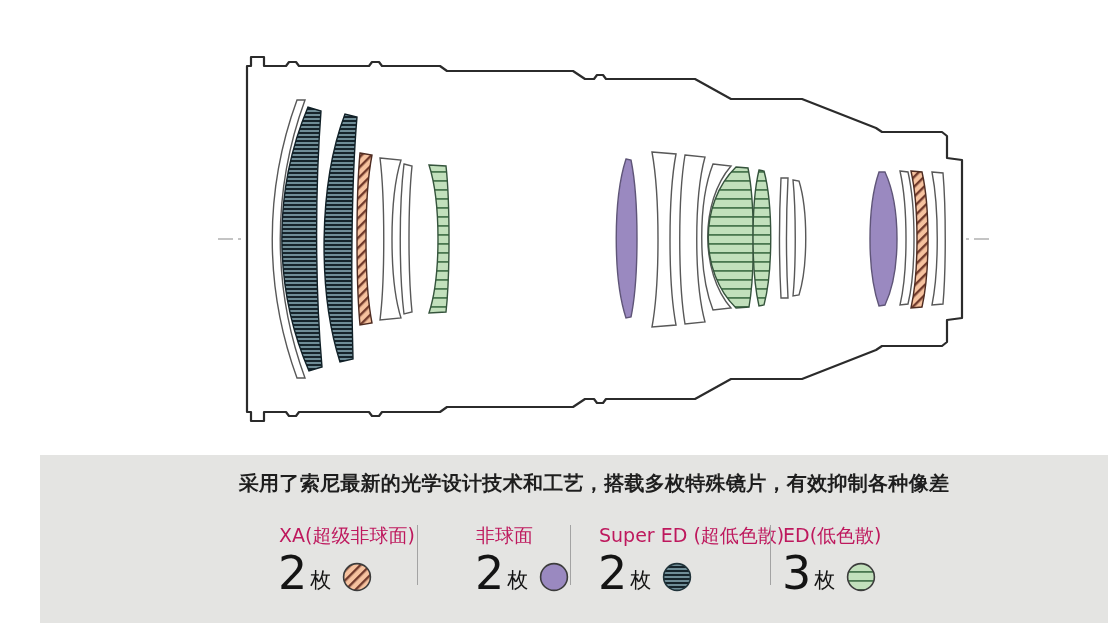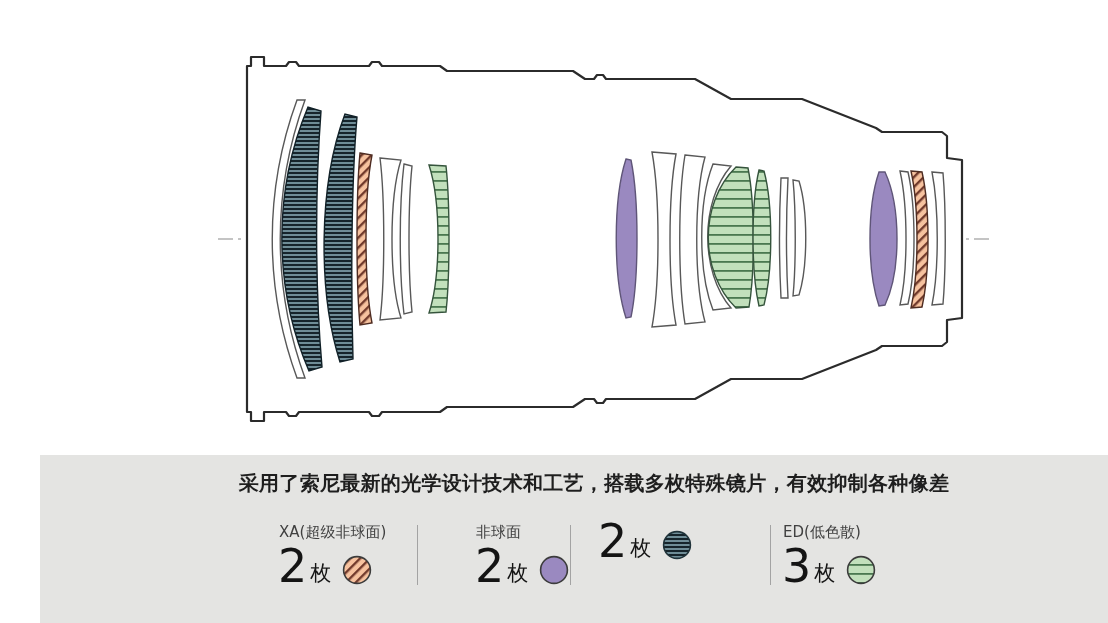--- a/index.html
+++ b/index.html
@@ -13,21 +13,21 @@
   #info-panel{
     position:absolute;left:0;top:455px;width:1108px;height:168px;
     background:#e4e4e2;
   }
   .caption{
     position:absolute;left:0;right:0;top:15px;
     text-align:center;
     font-size:20px;font-weight:700;color:#1e1e1e;letter-spacing:0.3px;
   }
   .lg-item{position:absolute;top:68px;}
-  .lg-label{font-size:15px;color:#404040;white-space:nowrap;margin:0 0 6px 1px;}
+  .lg-label{font-size:19px;color:#be185d;white-space:nowrap;margin:0 0 6px 1px;}
   .lg-row{display:flex;align-items:flex-end;}
   .lg-count{font-size:46px;line-height:0.80;font-weight:400;color:#141414;}
   .lg-unit{font-size:21px;line-height:1;color:#141414;margin:0 0 1px 3px;}
   .lg-swatch{margin:0 0 0 11px;display:block;}
   .lg-div{position:absolute;top:70px;height:60px;width:1px;background:#a3a3a3;}
 </style>
 </head>
 <body>
 
 <div id="stage">
@@ -112,20 +112,21 @@
         <span class="lg-count">2</span>
         <span class="lg-unit">枚</span>
         <svg class="lg-swatch" width="30" height="30">
           <circle cx="15" cy="15" r="13.4" stroke="#3c3c3c" stroke-width="1.6" fill="#9a89c0"></circle>
         </svg>
       </div>
     </div>
     <div class="lg-div" style="left:530px"></div>
 
     <div class="lg-item" style="left:558px">
+      <div class="lg-label">Super ED (超低色散)</div>
       <div class="lg-row">
         <span class="lg-count">2</span>
         <span class="lg-unit">枚</span>
         <svg class="lg-swatch" width="30" height="30">
           <circle cx="15" cy="15" r="13.4" fill="url(#pat-superED)" stroke="#20333a" stroke-width="1.6"></circle>
         </svg>
       </div>
     </div>
     <div class="lg-div" style="left:730px"></div>
 

